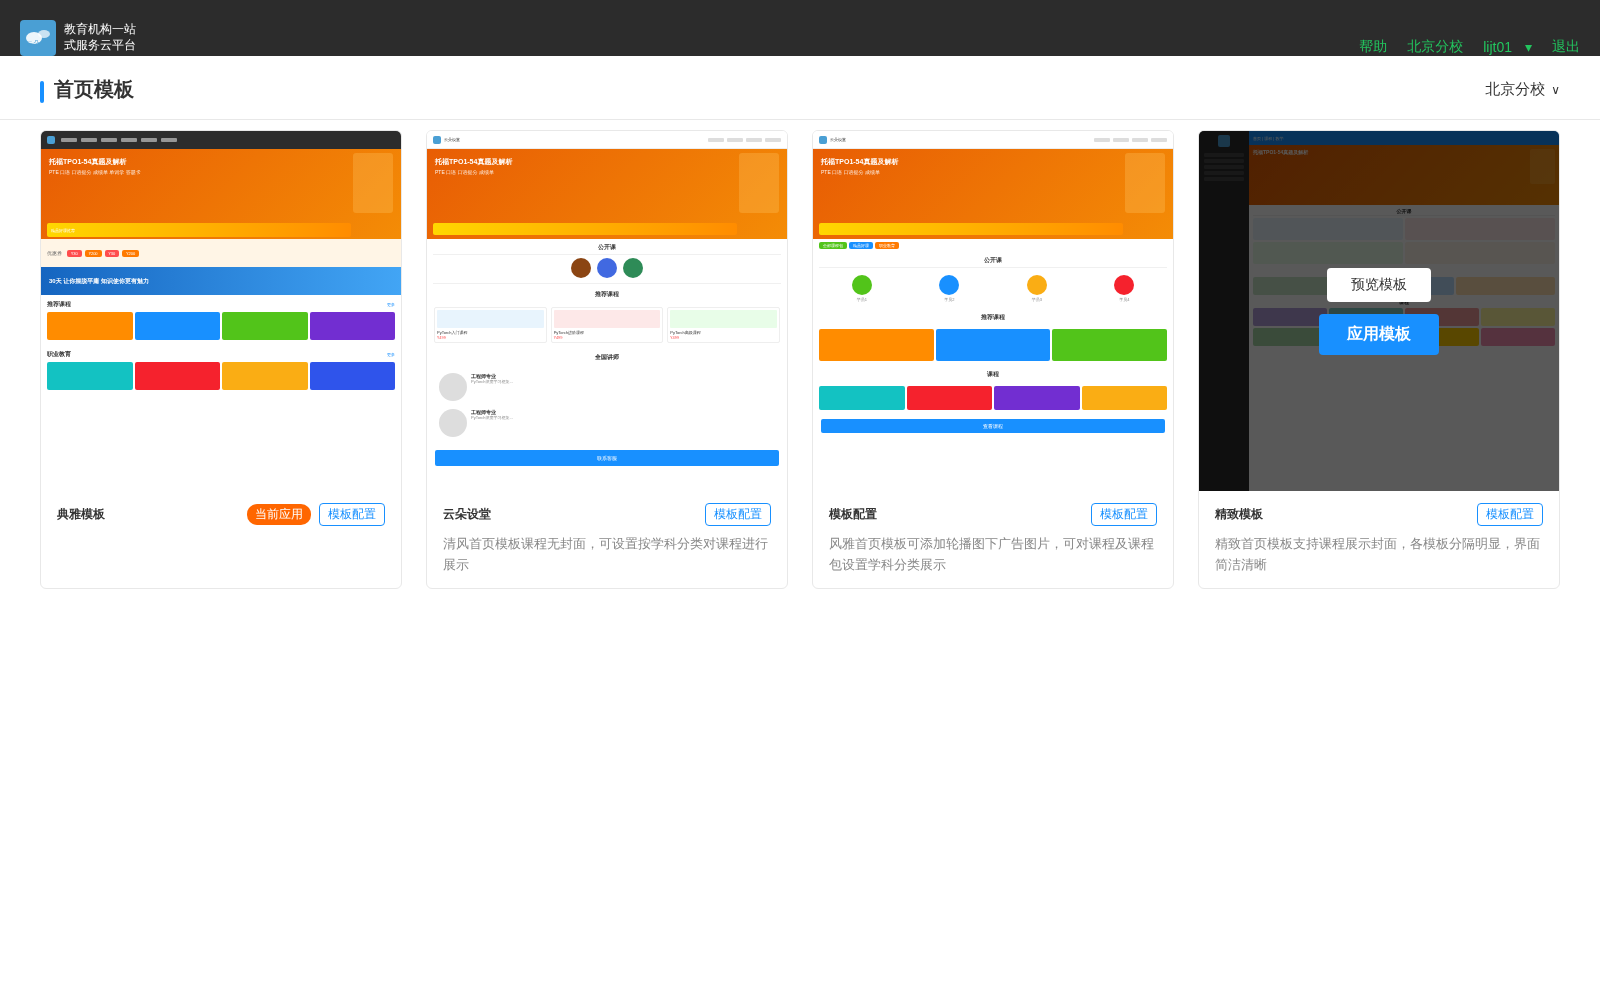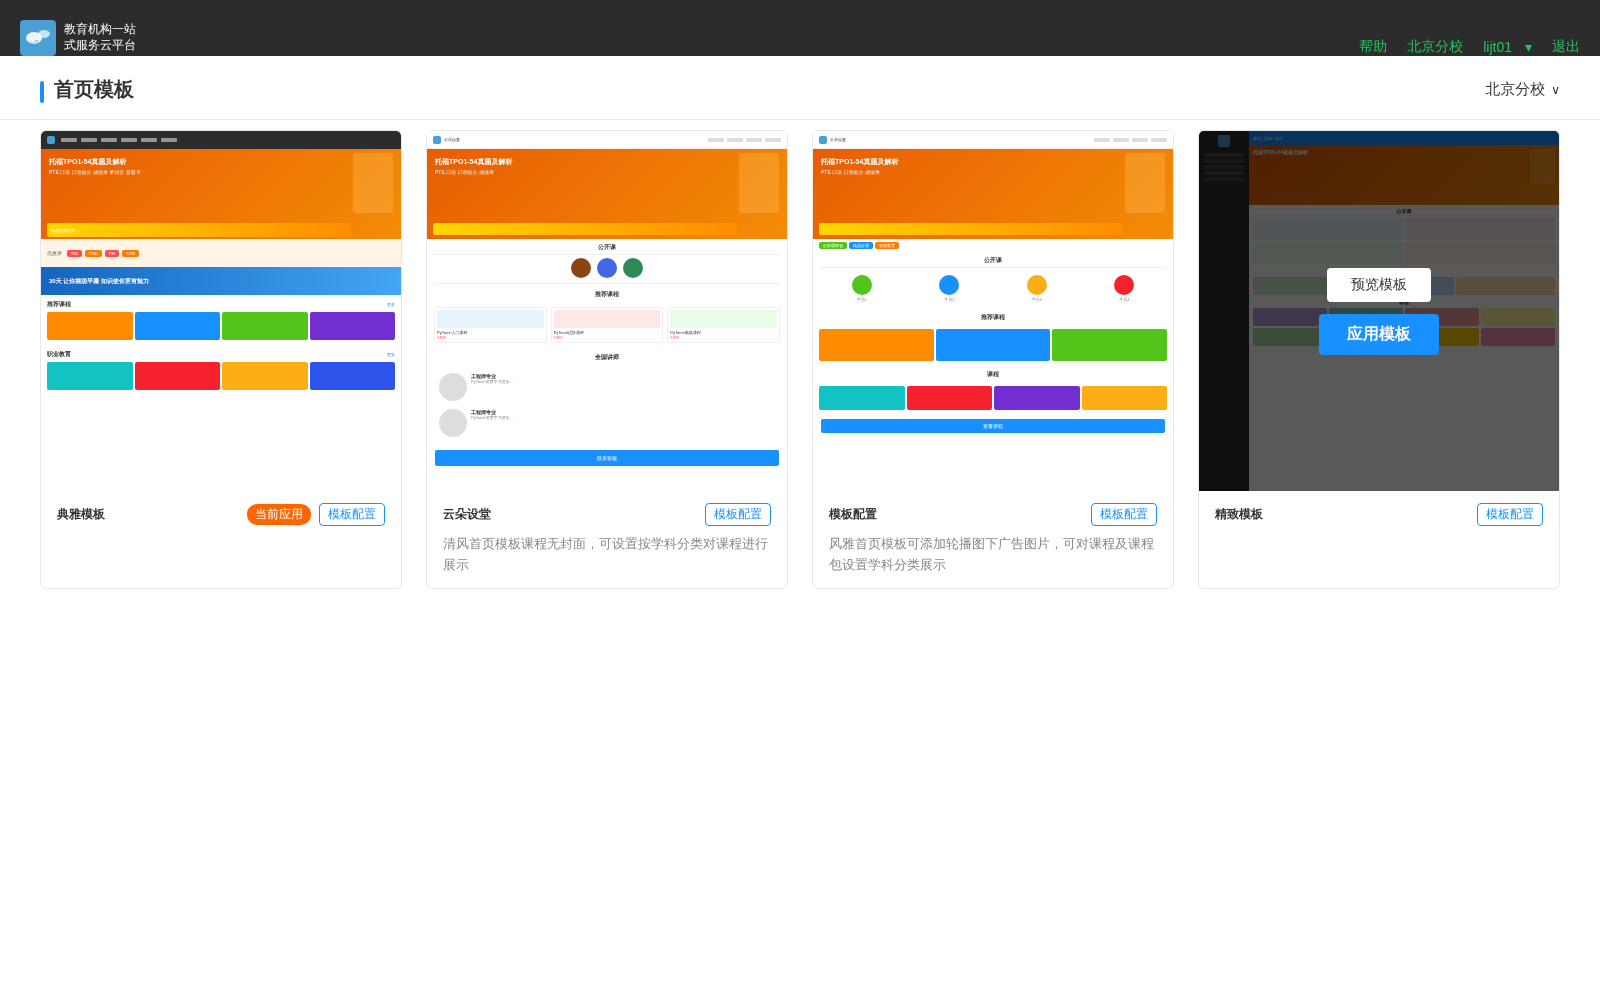--- a/index.html
+++ b/index.html
@@ -481,17 +481,18 @@
           <button class="apply-btn">应用模板</button>
         </div>
       </div>
       <div class="card-footer">
         <div class="card-title-row">
           <span class="card-name">精致模板</span>
           <div class="card-badges">
             <span class="badge-config">模板配置</span>
           </div>
         </div>
+        <div class="card-desc">精致首页模板支持课程展示封面，各模板分隔明显，界面简洁清晰</div>
       </div>
     </div>
 
   </div>
 </div>
 
 </body></html>

